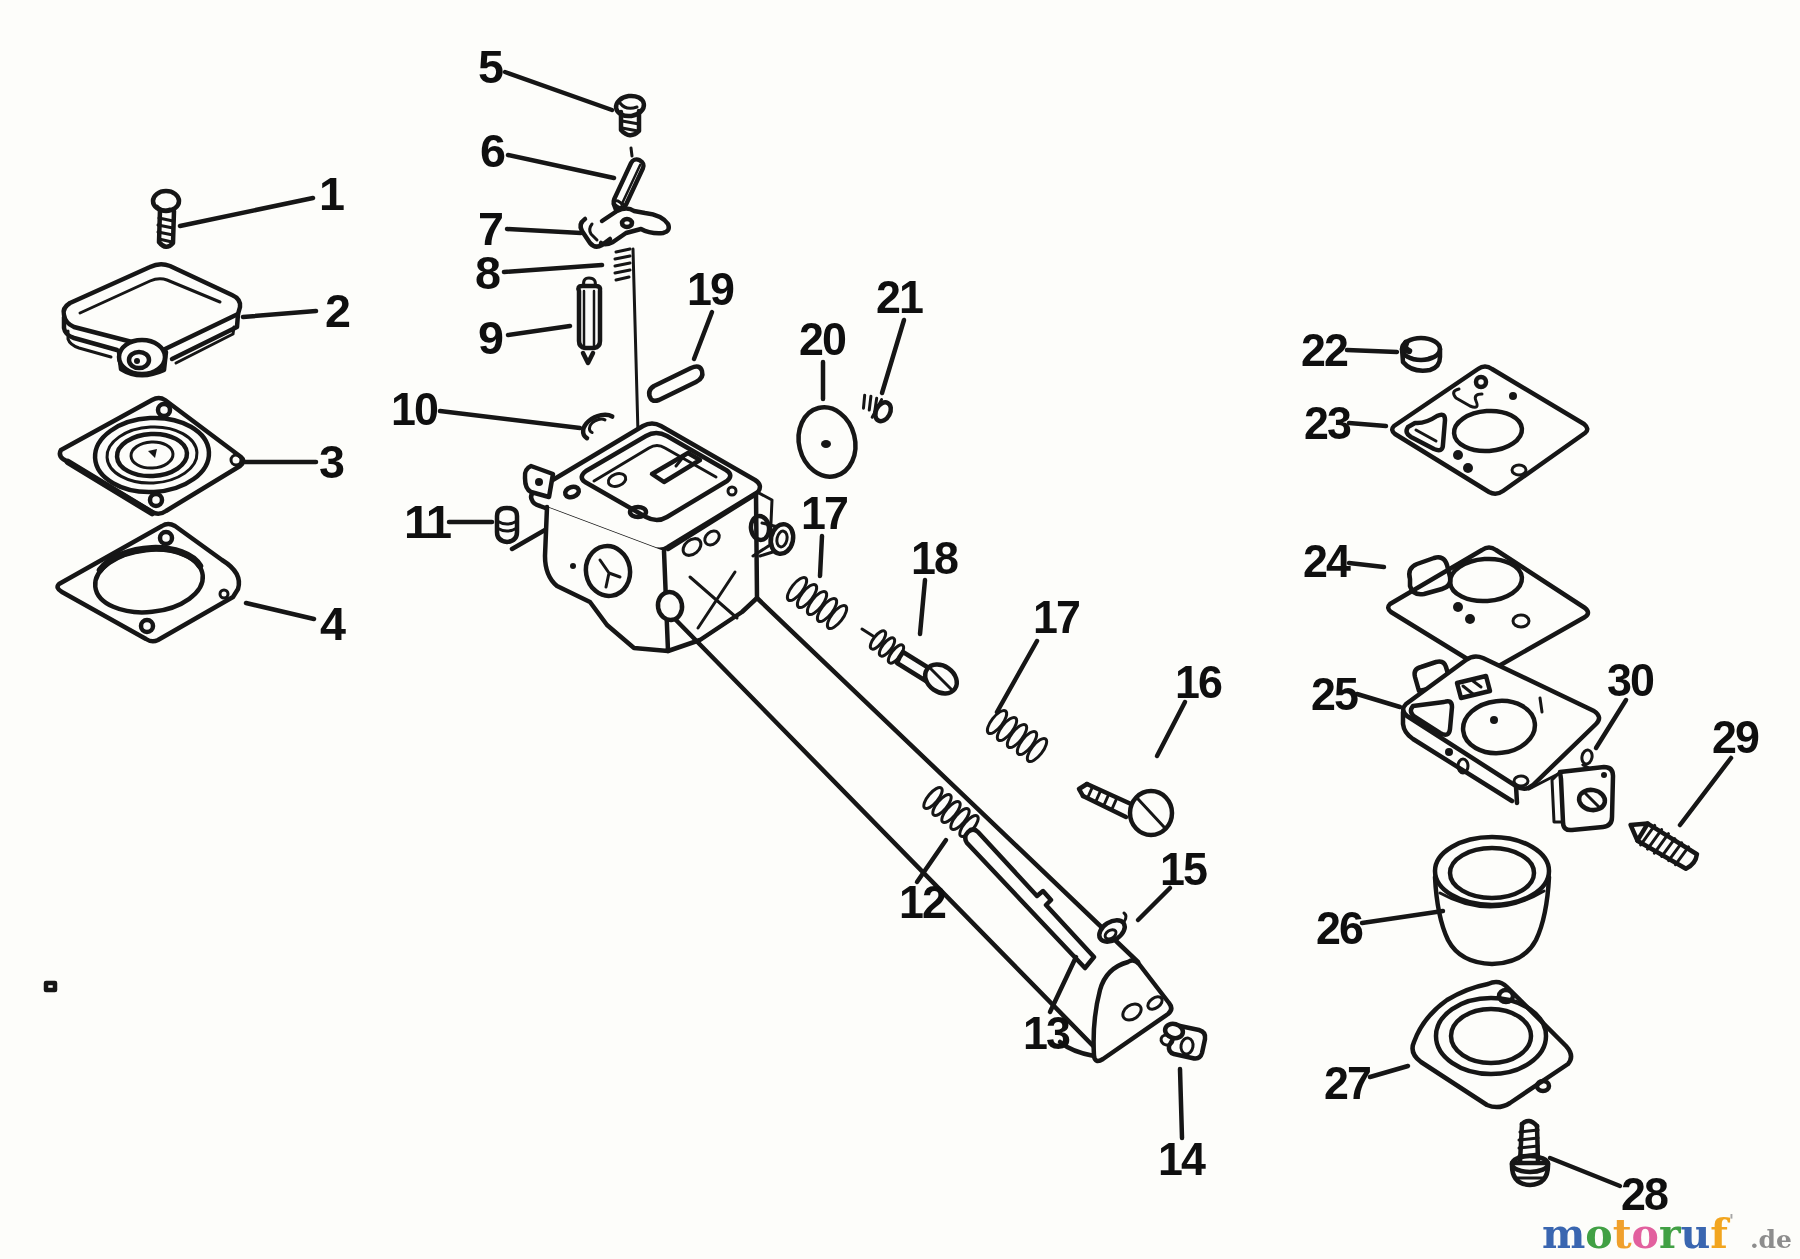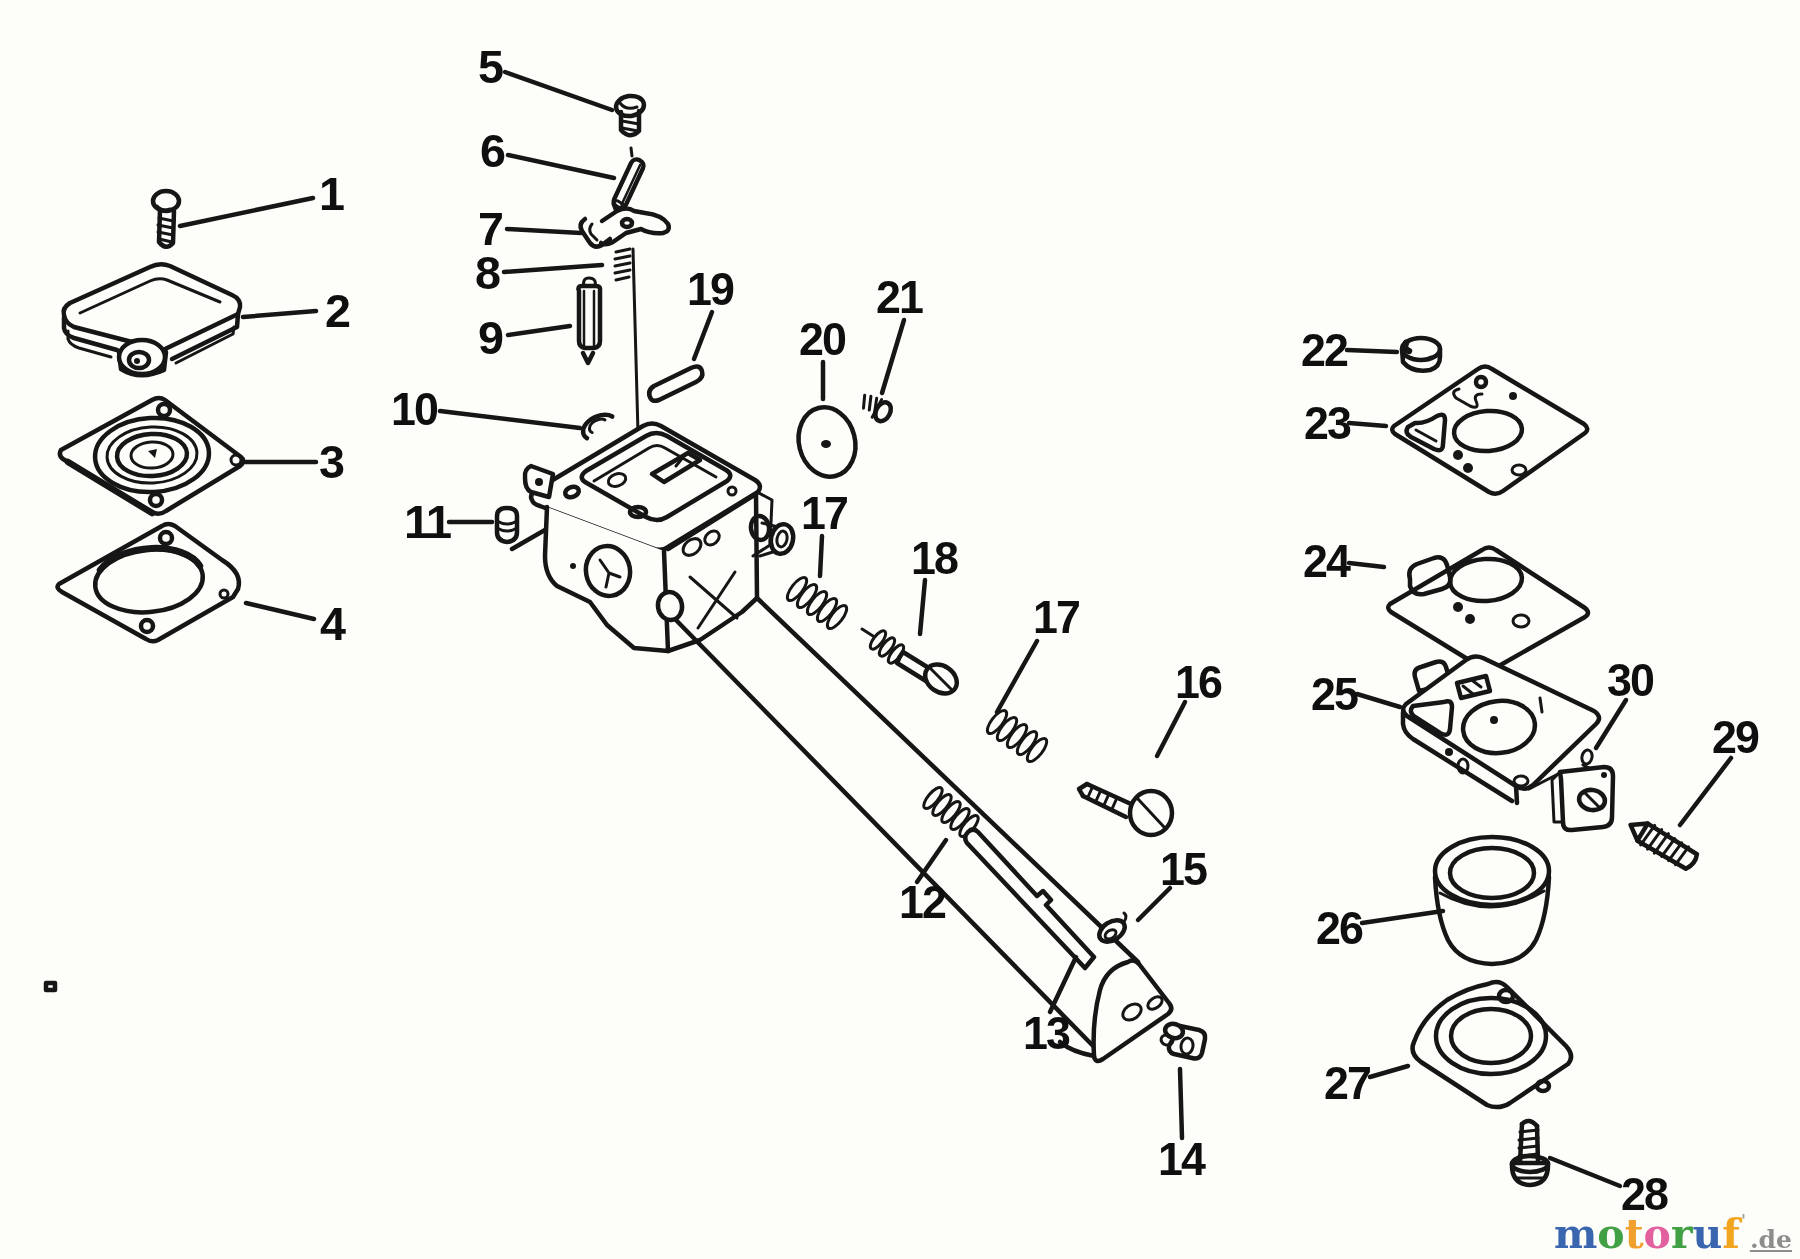--- a/index.html
+++ b/index.html
@@ -13,21 +13,21 @@
   #artwork .t3{stroke-width:3;}
   #artwork .t2{stroke-width:2.5;}
   #artwork .t6{stroke-width:6.5;}
   .leader{stroke:#161616;stroke-width:4.5;stroke-linecap:round;}
   .callout{font-family:"Liberation Sans",sans-serif;font-weight:700;font-size:47px;
     fill:#0f0f0f;text-anchor:middle;letter-spacing:-2px;}
   #watermark{position:absolute;right:8px;bottom:4px;line-height:1;white-space:nowrap;
     font-family:"DejaVu Serif","Liberation Serif",serif;font-weight:bold;}
   #watermark .ltr{font-size:41px;}
   #watermark .mark{font-size:16px;position:relative;top:-22px;margin-left:1px;}
-  #watermark .suffix{font-size:25px;margin-left:4px;text-decoration:underline;}
+  #watermark .suffix{font-size:25px;margin-left:16px;}
 </style>
 </head>
 <body>
 
 <div id="stage">
 <svg id="artwork" width="1800" height="1259" viewBox="0 0 1800 1259" xmlns="http://www.w3.org/2000/svg">
 
   <g>
     <line x1="627" y1="570" x2="1100" y2="1053"></line>
     <line x1="757" y1="598" x2="1138" y2="962"></line>

